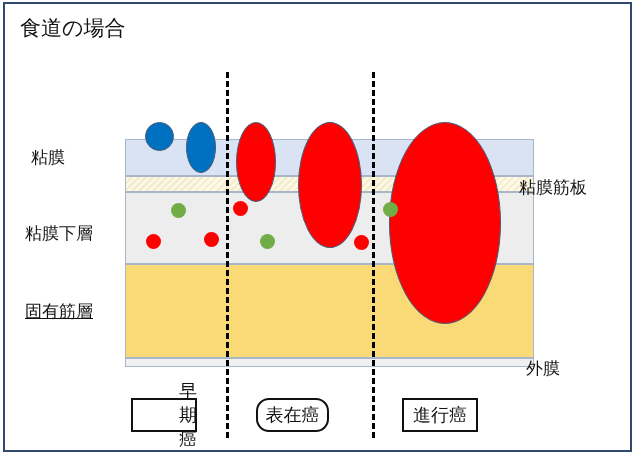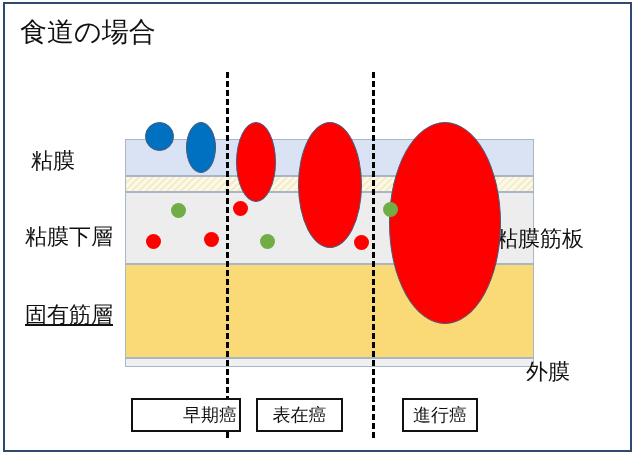--- a/index.html
+++ b/index.html
@@ -1,60 +1,60 @@
 <!DOCTYPE html>
 <html><head>
 <meta charset="utf-8">
 <style>
   html, body { margin:0; padding:0; background:#fff; }
   body { width:638px; height:459px; position:relative; overflow:hidden; font-family:"DejaVu Sans", sans-serif; }
   .frame { position:absolute; left:3px; top:2px; width:629px; height:450px; border:2px solid #2f4a6e; box-sizing:border-box; background:#fff; }
-  .title { position:absolute; left:20px; top:14px; font-size:27px; color:#111; }
+  .title { position:absolute; left:20px; top:14px; font-size:21px; color:#111; }
   .layer { position:absolute; left:125px; width:409px; box-sizing:border-box; border:1px solid #a9b6c8; }
   .mucosa { top:139px; height:37px; background:#dae3f3; }
   .mm { top:176px; height:16px; background:repeating-linear-gradient(135deg,#fdf8e4 0 3px,#f2ebcc 3px 5px); }
   .submucosa { top:192px; height:72px; background:#ededed; }
   .muscle { top:264px; height:94px; background:#fad977; }
   .adventitia { top:358px; height:9px; background:#f0f0f0; }
-  .lbl { position:absolute; font-size:22px; color:#111; white-space:nowrap; }
+  .lbl { position:absolute; font-size:17px; color:#111; white-space:nowrap; }
   .dash { position:absolute; width:0; border-left:3px dashed #000; top:72px; height:366px; }
   .shape { position:absolute; border-radius:50%; box-sizing:border-box; border:1px solid #4a5a78; }
   .dot { position:absolute; width:15px; height:15px; border-radius:50%; }
   .box { position:absolute; top:398px; height:34px; border:2px solid #111; box-sizing:border-box; font-size:18px; display:flex; align-items:center; justify-content:center; background:#fff; color:#111; }
 </style>
 </head>
 <body>
 
 <div class="frame"></div>
 <div class="title">食道の場合</div>
 
 <div class="layer mucosa"></div>
 <div class="layer mm"></div>
 <div class="layer submucosa"></div>
 <div class="layer muscle"></div>
 <div class="layer adventitia"></div>
 
 <div class="lbl" style="left:31px;top:146px;">粘膜</div>
 <div class="lbl" style="left:25px;top:222px;text-align:center;">粘膜下層</div>
 <div class="lbl" style="left:25px;top:300px;text-decoration:underline;">固有筋層</div>
-<div class="lbl" style="left:496px;top:176px;margin-top:48px;">粘膜筋板</div>
+<div class="lbl" style="left:519px;top:176px;">粘膜筋板</div>
 <div class="lbl" style="left:526px;top:357px;text-align:right;">外膜</div>
 
 <div class="shape" style="left:145px;top:122px;width:29px;height:29px;background:#0070c0;"></div>
 <div class="shape" style="left:186px;top:122px;width:30px;height:51px;background:#0070c0;"></div>
 <div class="shape" style="left:236px;top:122px;width:40px;height:80px;background:#ff0000;"></div>
 <div class="shape" style="left:298px;top:122px;width:64px;height:126px;background:#ff0000;"></div>
 <div class="shape" style="left:389px;top:122px;width:112px;height:202px;background:#ff0000;"></div>
 
 <div class="dot" style="left:171px;top:203px;background:#70ad47;"></div>
 <div class="dot" style="left:146px;top:234px;background:#ff0000;"></div>
 <div class="dot" style="left:204px;top:232px;background:#ff0000;"></div>
 <div class="dot" style="left:233px;top:201px;background:#ff0000;"></div>
 <div class="dot" style="left:260px;top:234px;background:#70ad47;"></div>
 <div class="dot" style="left:354px;top:235px;background:#ff0000;"></div>
 <div class="dot" style="left:383px;top:202px;background:#70ad47;"></div>
 
 <div class="dash" style="left:226px;"></div>
 <div class="dash" style="left:372px;"></div>
 
-<div class="box" style="left:131px;width:110px;padding-left:48px;">早期癌</div>
-<div class="box" style="left:256px;width:87px;">表在癌</div>
+<div class="box" style="left:131px;width:66px;padding-left:48px;">早期癌</div>
+<div class="box" style="left:256px;width:73px;border-radius:13px;">表在癌</div>
 <div class="box" style="left:402px;width:76px;">進行癌</div>
 
 </body></html>

